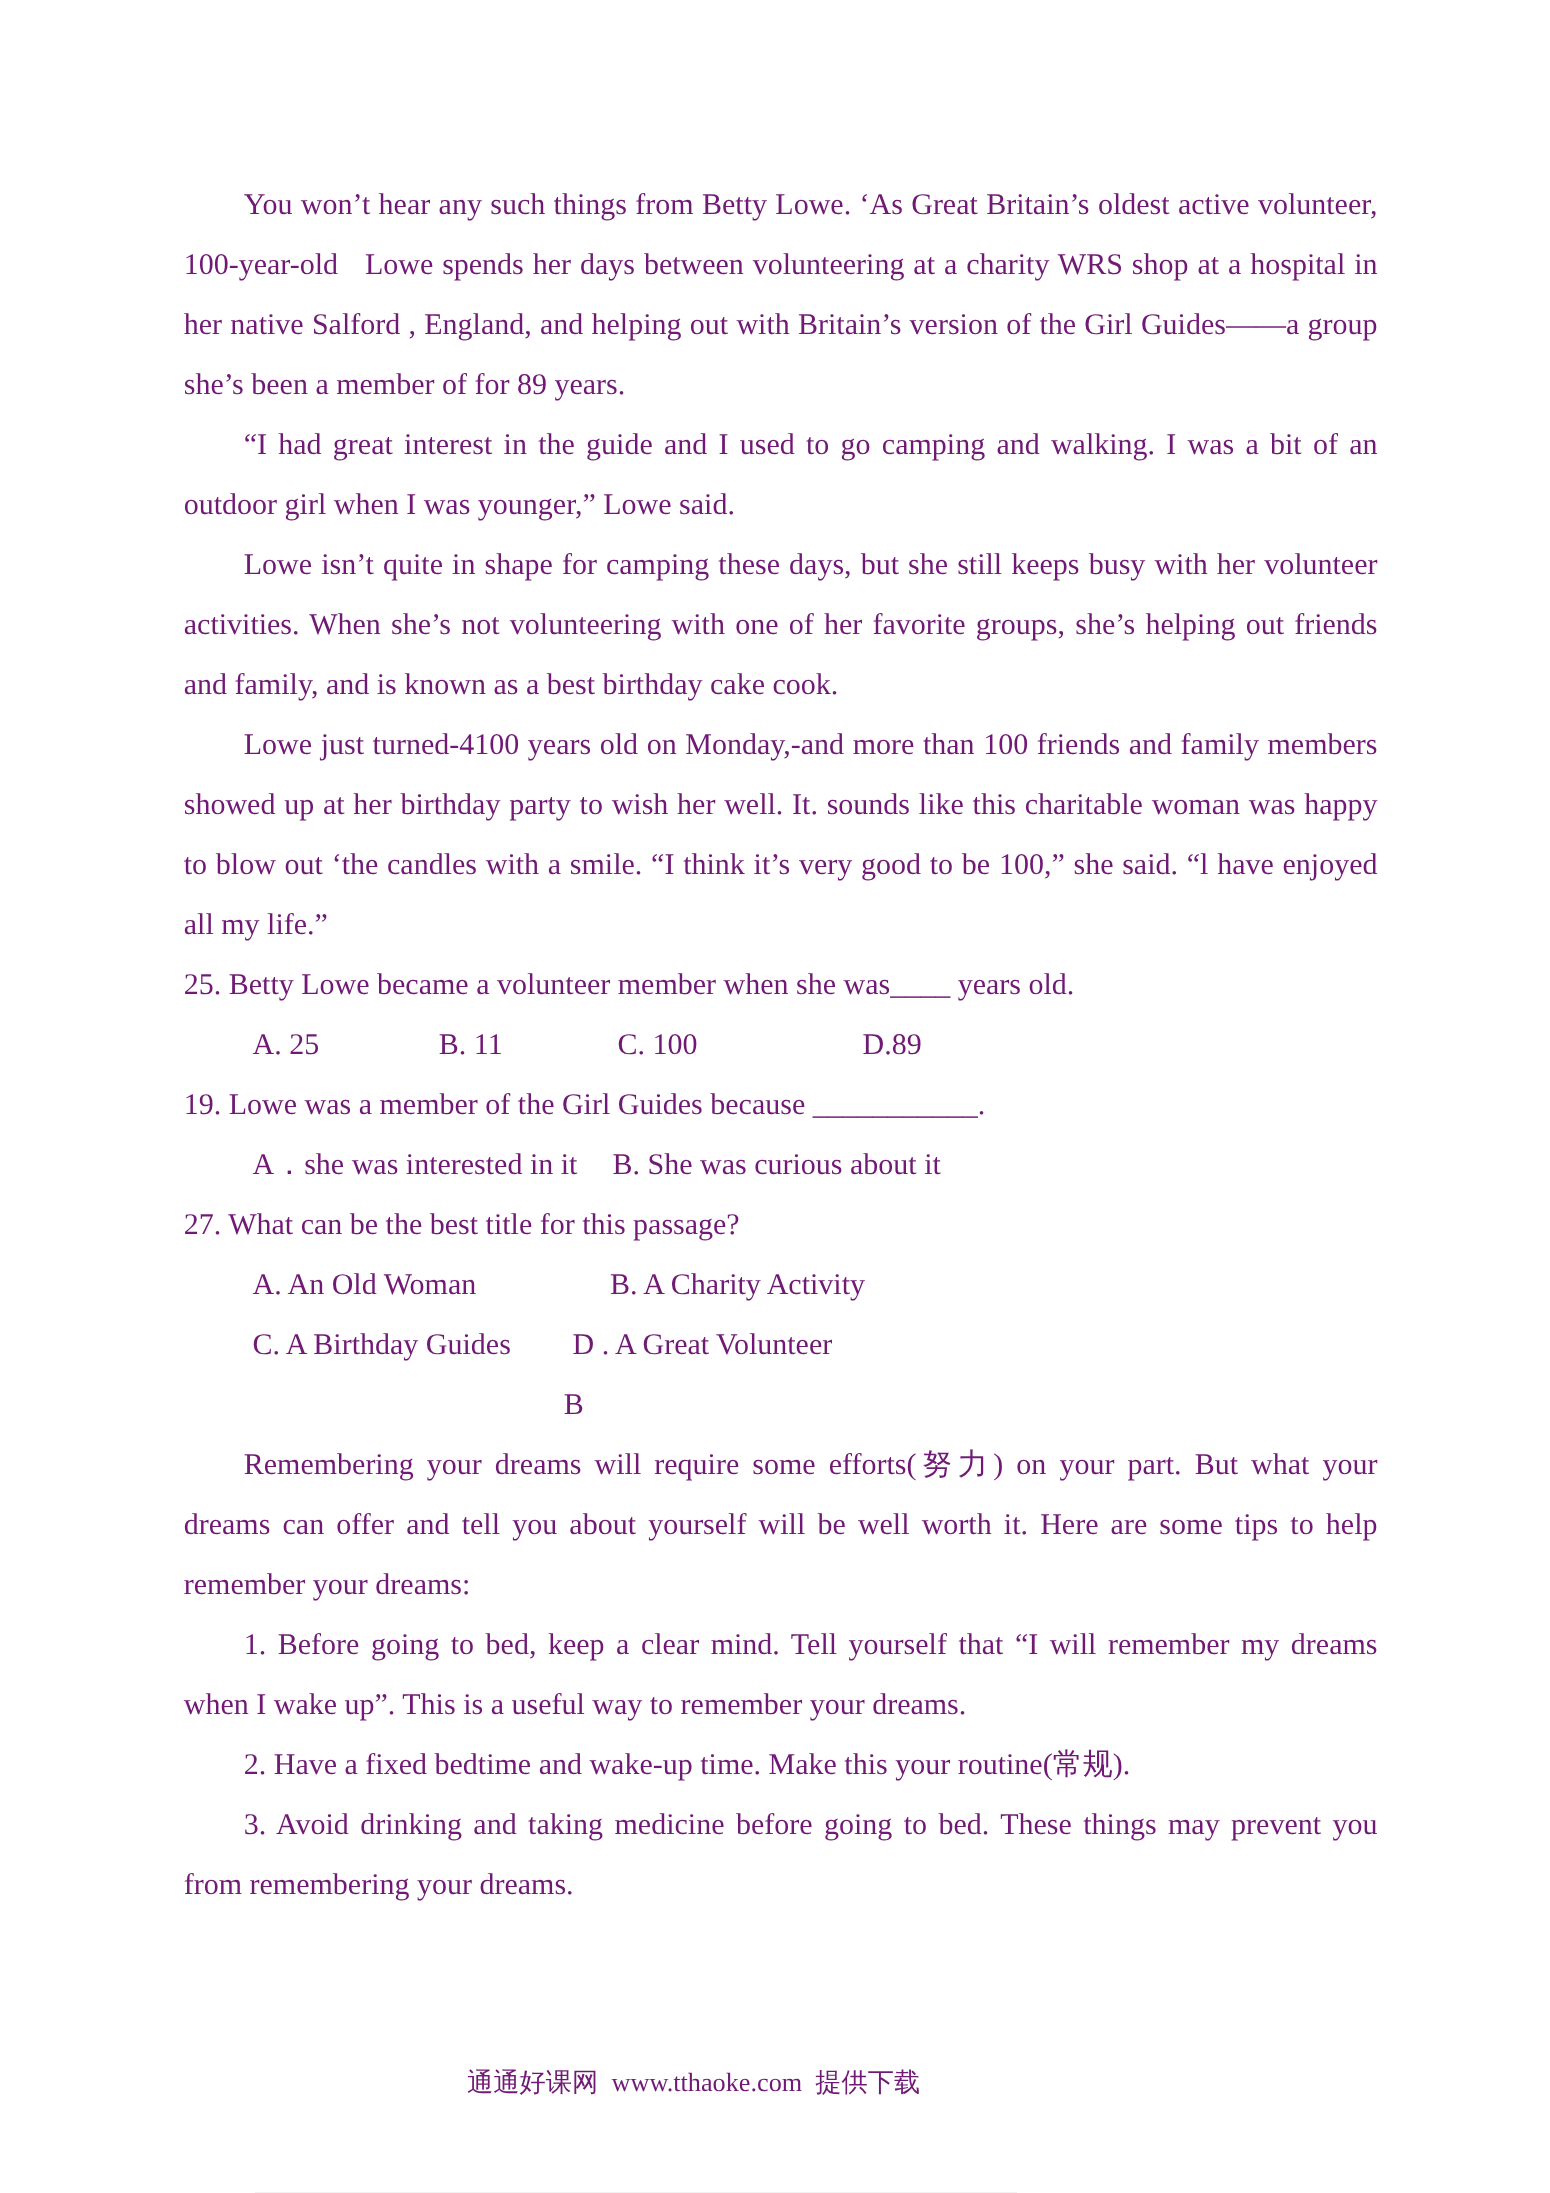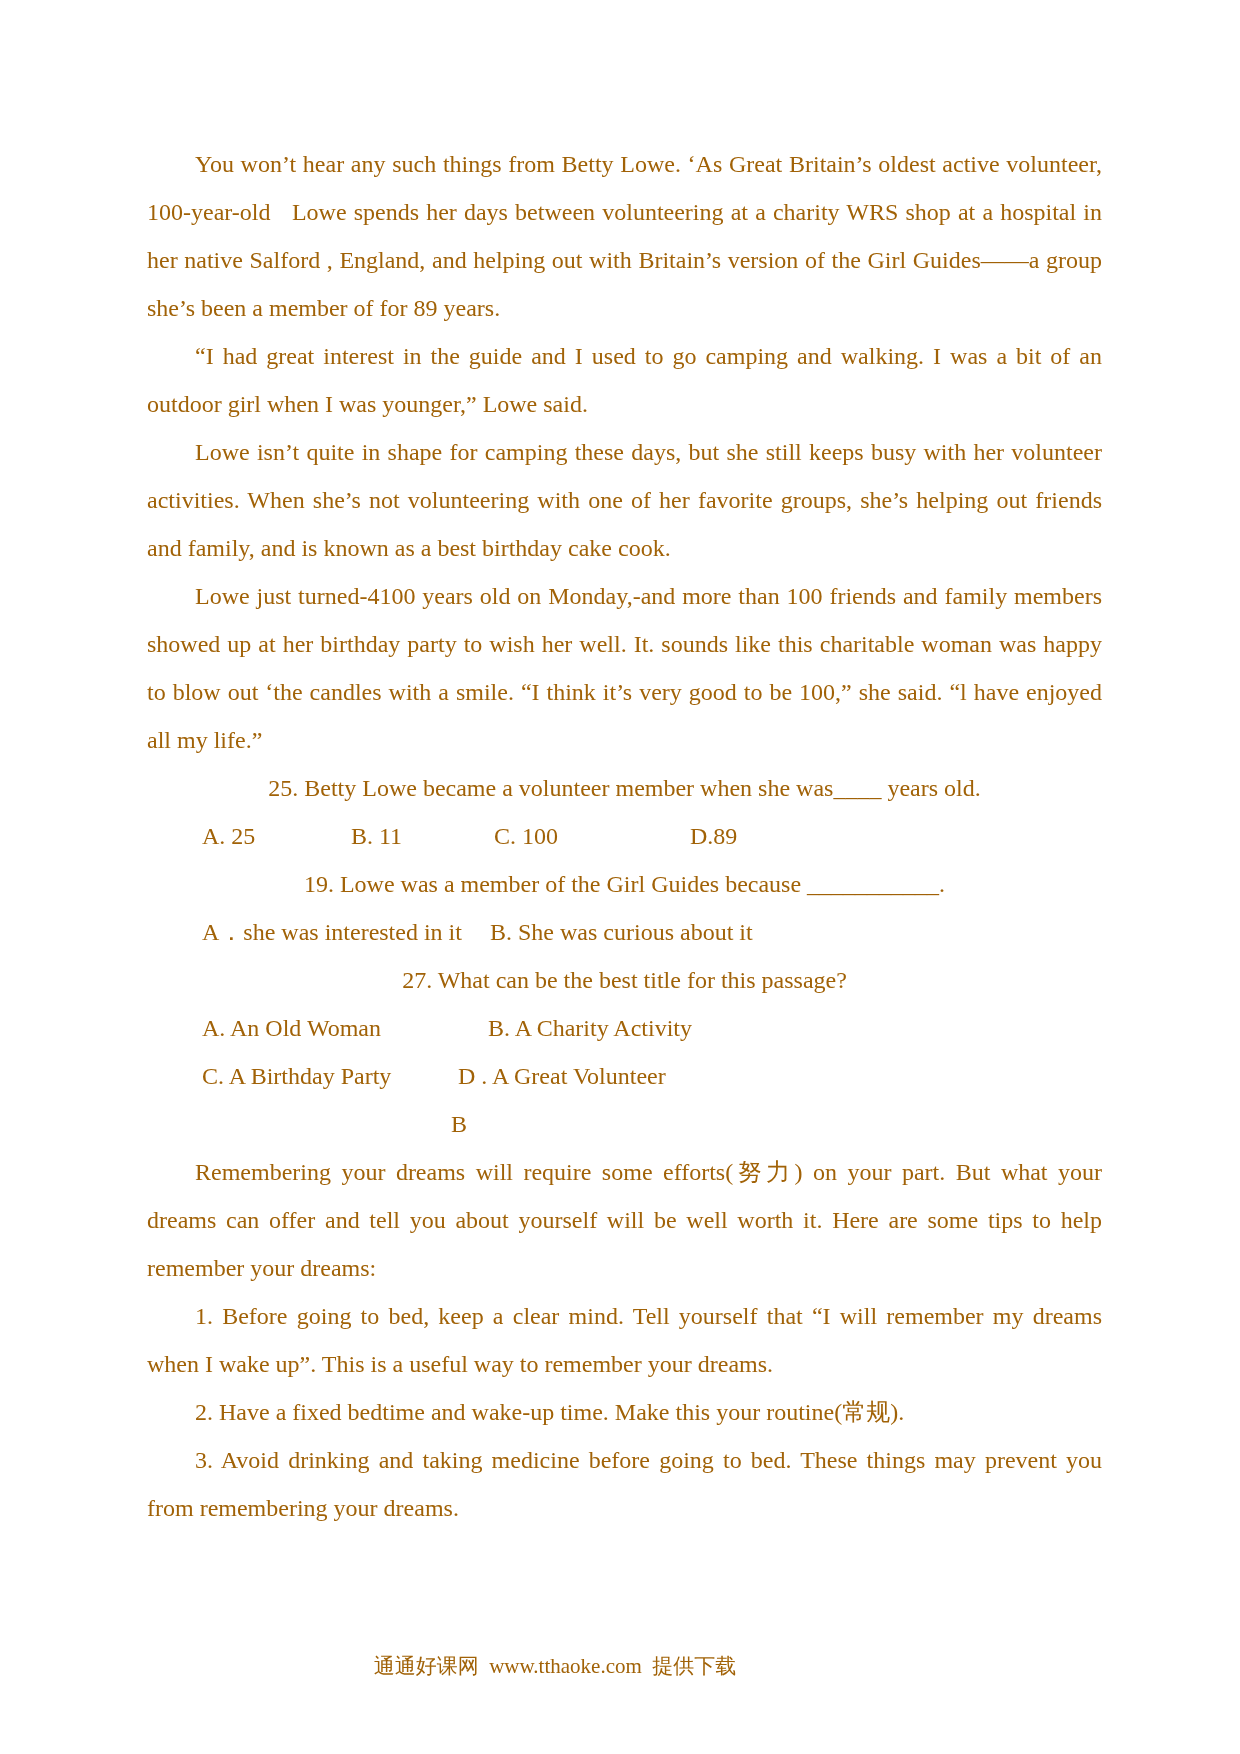--- a/index.html
+++ b/index.html
@@ -1,24 +1,24 @@
 <!DOCTYPE html>
 <html><head>
 <meta charset="utf-8">
 <style>
   html,body{margin:0;padding:0;background:#e8e8e8;}
   .page{
     width:1240px;height:1754px;background:#ffffff;position:relative;
     font-family:"Liberation Serif","DejaVu Serif",serif;
-    font-size:24px;color:#a16207;overflow:hidden;
+    font-size:24px;color:#701a75;overflow:hidden;
   }
   .content{position:absolute;left:147px;top:140px;width:955px;}
   .para{margin:0;text-align:justify;line-height:48px;}
   .indent{text-indent:48px;}
-  .qline{margin:0;line-height:48px;text-align:center;}
+  .qline{margin:0;line-height:48px;text-align:left;}
   .opt-row{position:relative;height:48px;line-height:48px;margin:0;}
   .opt{position:absolute;top:0;white-space:nowrap;}
   .q25-a{left:55px}  .q25-b{left:204px} .q25-c{left:347px} .q25-d{left:543px}
   .q26-a{left:55px}  .q26-b{left:343px}
   .q26-c{left:55px}  .q26-d{left:343px}
   .q27-a{left:55px}  .q27-b{left:341px}
   .q27-c{left:55px}  .q27-d{left:311px}
   .section-line{line-height:48px;padding-left:304px;margin:0;}
   .footer{
     position:absolute;top:1612px;left:0;width:1110px;text-align:center;
@@ -51,21 +51,21 @@
       <span class="opt q26-a">A．she was interested in it</span>
       <span class="opt q26-b">B. She was curious about it</span>
     </div>
 
     <p class="qline">27. What can be the best title for this passage?</p>
     <div class="opt-row">
       <span class="opt q27-a">A. An Old Woman</span>
       <span class="opt q27-b">B. A Charity Activity</span>
     </div>
     <div class="opt-row">
-      <span class="opt q27-c">C. A Birthday Party</span>
+      <span class="opt q27-c">C. A Birthday Guides</span>
       <span class="opt q27-d">D . A Great Volunteer</span>
     </div>
 
     <p class="section-line">B</p>
 
     <p class="para indent">Remembering your dreams will require some efforts(努力) on your part. But what your dreams can offer and tell you about yourself will be well worth it. Here are some tips to help remember your dreams:</p>
     <p class="para indent">1. Before going to bed, keep a clear mind. Tell yourself that “I will remember my dreams when I wake up”. This is a useful way to remember your dreams.</p>
     <p class="para indent">2. Have a fixed bedtime and wake-up time. Make this your routine(常规).</p>
     <p class="para indent">3. Avoid drinking and taking medicine before going to bed. These things may prevent you from remembering your dreams.</p>
 

